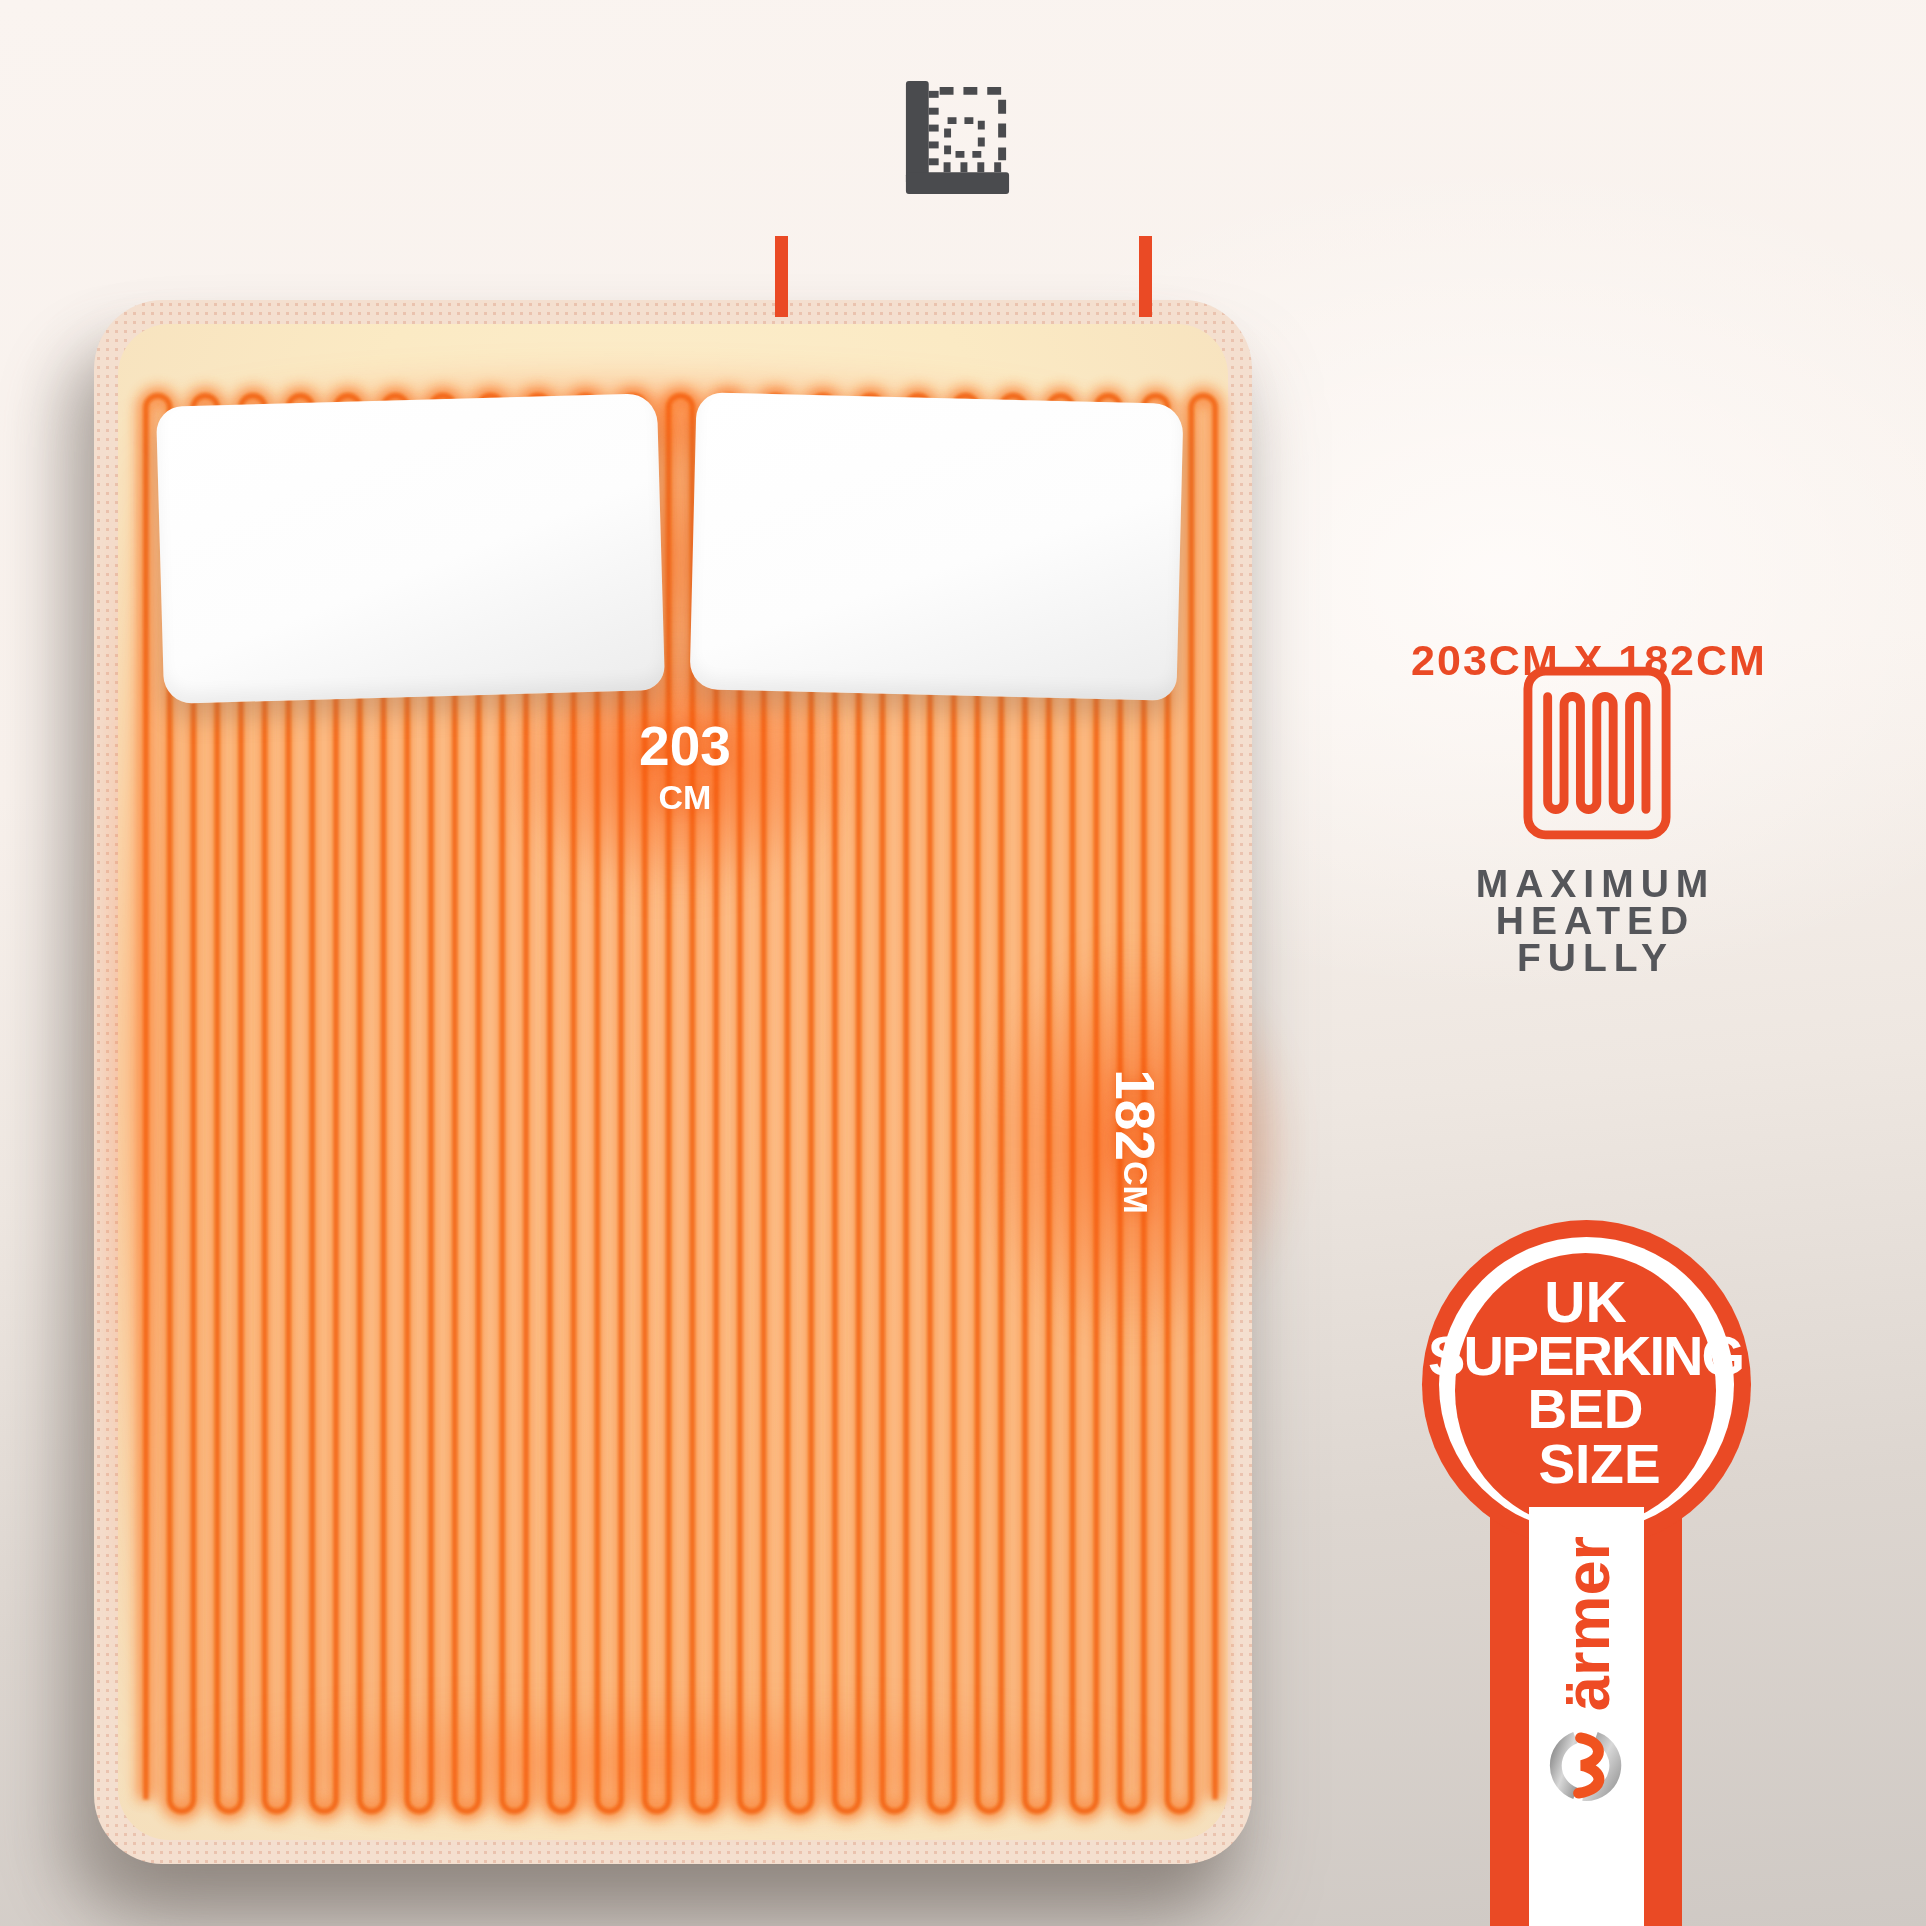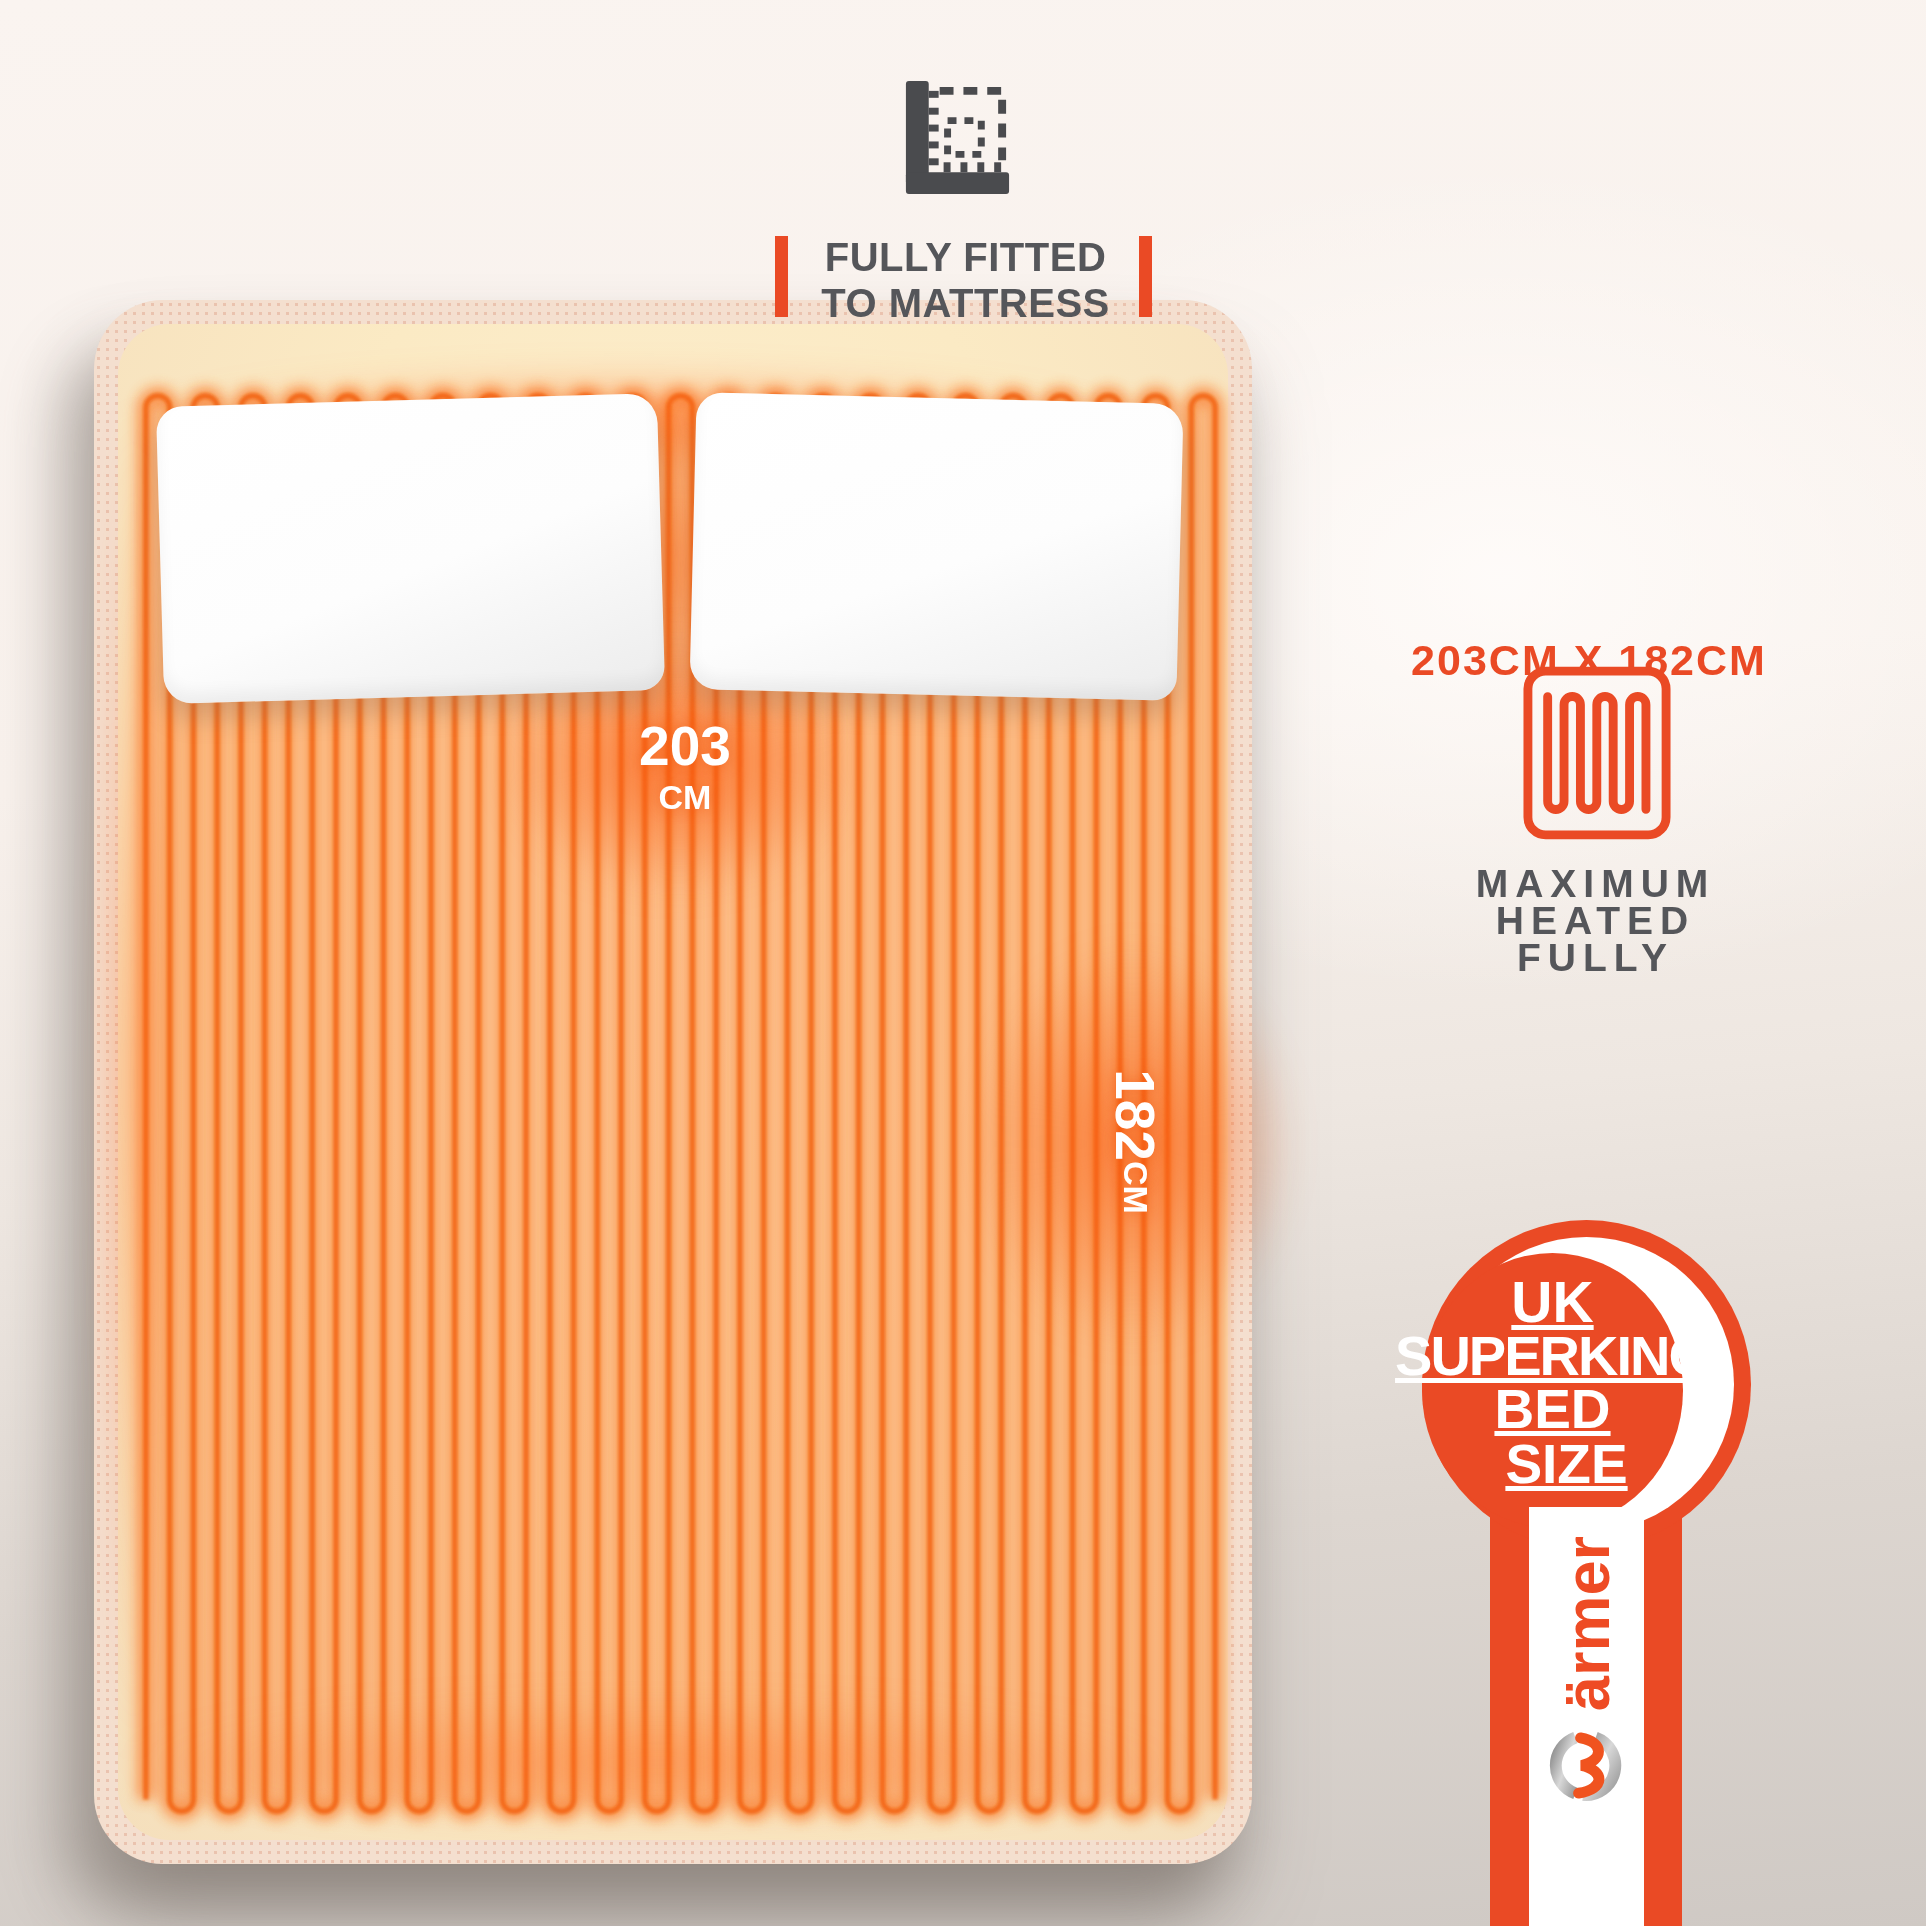--- a/index.html
+++ b/index.html
@@ -107,42 +107,38 @@
         <rect x="65" y="88" width="7" height="10"></rect>
       <rect x="82" y="88" width="7" height="10"></rect>
         <rect x="99" y="88" width="7" height="10"></rect>
     </g>
     <path d="M 44 16 H 107 V 86" fill="none" stroke="#4A4B4E" stroke-width="8" stroke-dasharray="14 10"></path>
     <rect x="52" y="46" width="34" height="34" fill="none" stroke="#4A4B4E" stroke-width="7" stroke-dasharray="9 8"></rect>
   </svg>
 
   <div class="abs note-bar" style="left:775px;top:236px;background:#EA4A25;"></div>
   <div class="abs note-bar" style="left:1139px;top:236px;background:#EA4A25;"></div>
-  <div class="abs note-text" style="left:802px;top:234px;width:327px;">
-    <div>FULLY FITTED</div>
-    <div>TO MATTRESS</div>
-  </div>
 
   <div class="abs dims-text" style="left:1376px;top:592px;width:426px;color:#EA4A25;">203CM X 182CM</div>
 
   <svg class="abs" style="left:1522px;top:665px;" width="150" height="176" viewBox="0 0 152 178">
     <rect x="6" y="6" width="140" height="166" rx="18" fill="none" stroke="#EA4A25" stroke-width="9"></rect>
     <path fill="none" stroke="#EA4A25" stroke-width="9" stroke-linecap="round" d="M 26 32 V 138 A 8.3 8.3 0 0 0 42.6 138 V 40 A 8.3 8.3 0 0 1 59.2 40 V 138 A 8.3 8.3 0 0 0 75.8 138 V 40 A 8.3 8.3 0 0 1 92.4 40 V 138 A 8.3 8.3 0 0 0 109 138 V 40 A 8.3 8.3 0 0 1 125.6 40 V 146"></path>
   </svg>
 
   <div class="abs max-label" style="left:1447px;top:865px;width:297px;">
     <div>MAXIMUM</div>
     <div>HEATED</div>
     <div>FULLY</div>
   </div>
 
   <div class="abs" style="left:1490px;top:1513px;width:192px;height:414px;background:#EA4A25;"></div>
   <div class="abs round" style="left:1422px;top:1220px;width:329px;height:329px;background:#EA4A25;"></div>
   <div class="abs round" style="left:1439px;top:1237px;width:295px;height:295px;background:#FFFFFF;"></div>
-  <div class="abs round badge-lines" style="left:1422px;top:1253px;width:261px;height:261px;background:#EA4A25;text-decoration:underline;">
+  <div class="abs round badge-lines" style="left:1455px;top:1253px;width:261px;height:261px;background:#EA4A25;">
     <div class="bl-1">UK</div>
     <div class="bl-2">SUPERKING</div>
     <div class="bl-3">BED</div>
     <div class="bl-4">SIZE</div>
   </div>
   <div class="abs" style="left:1529px;top:1507px;width:115px;height:420px;background:#FFFFFF;"></div>
 
   <div class="abs center" style="left:1472px;top:1587px;width:228px;height:73px;transform:rotate(-90deg);">
     <span class="brand-text">ärmer</span>
   </div>

